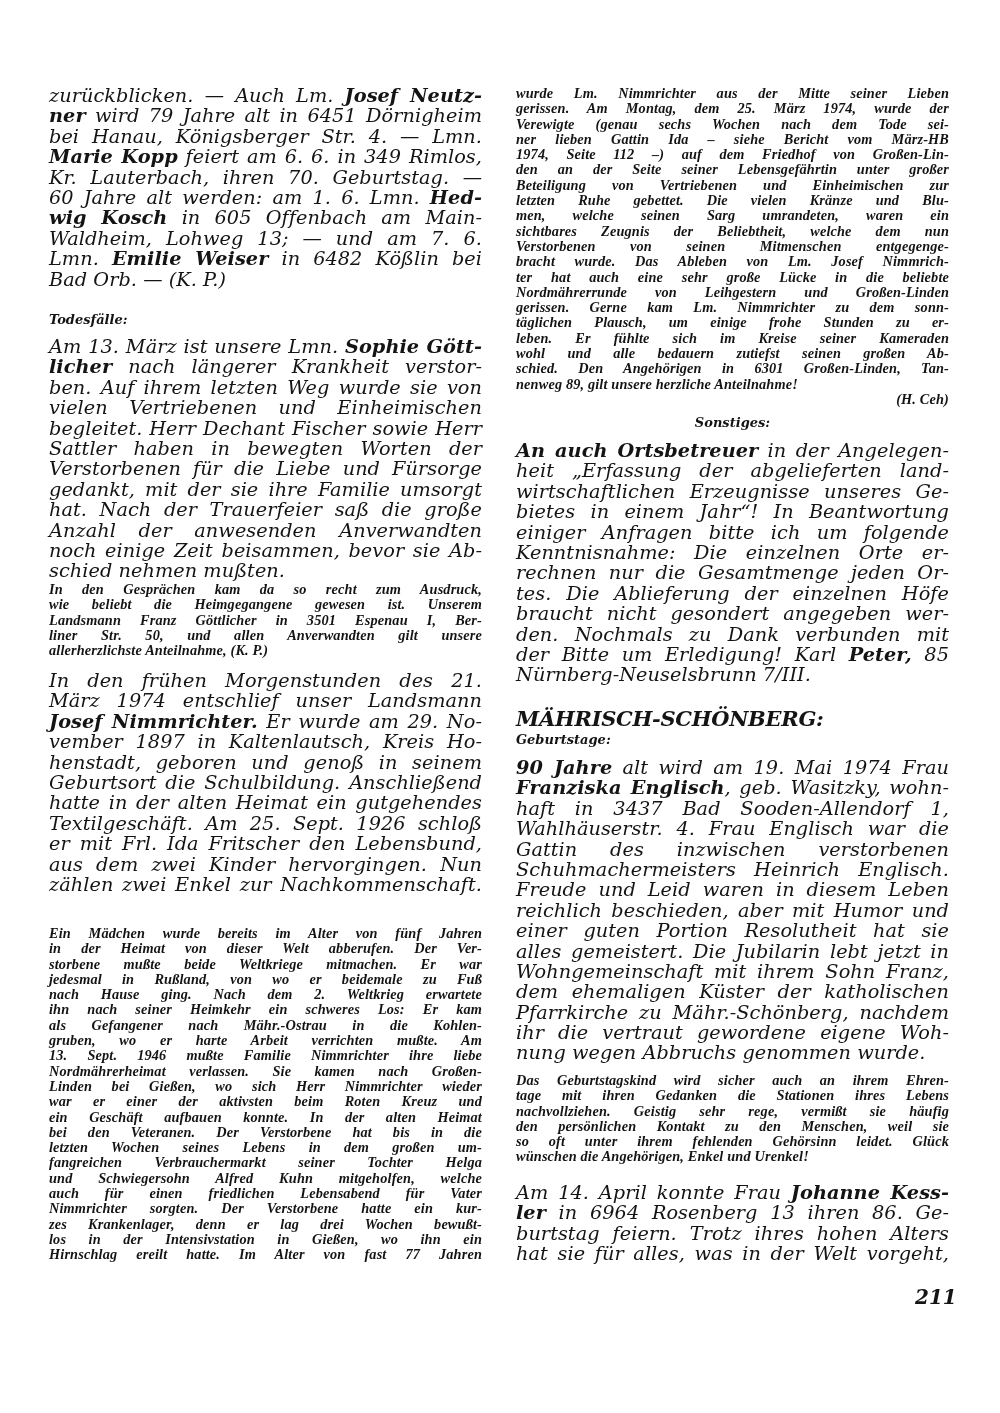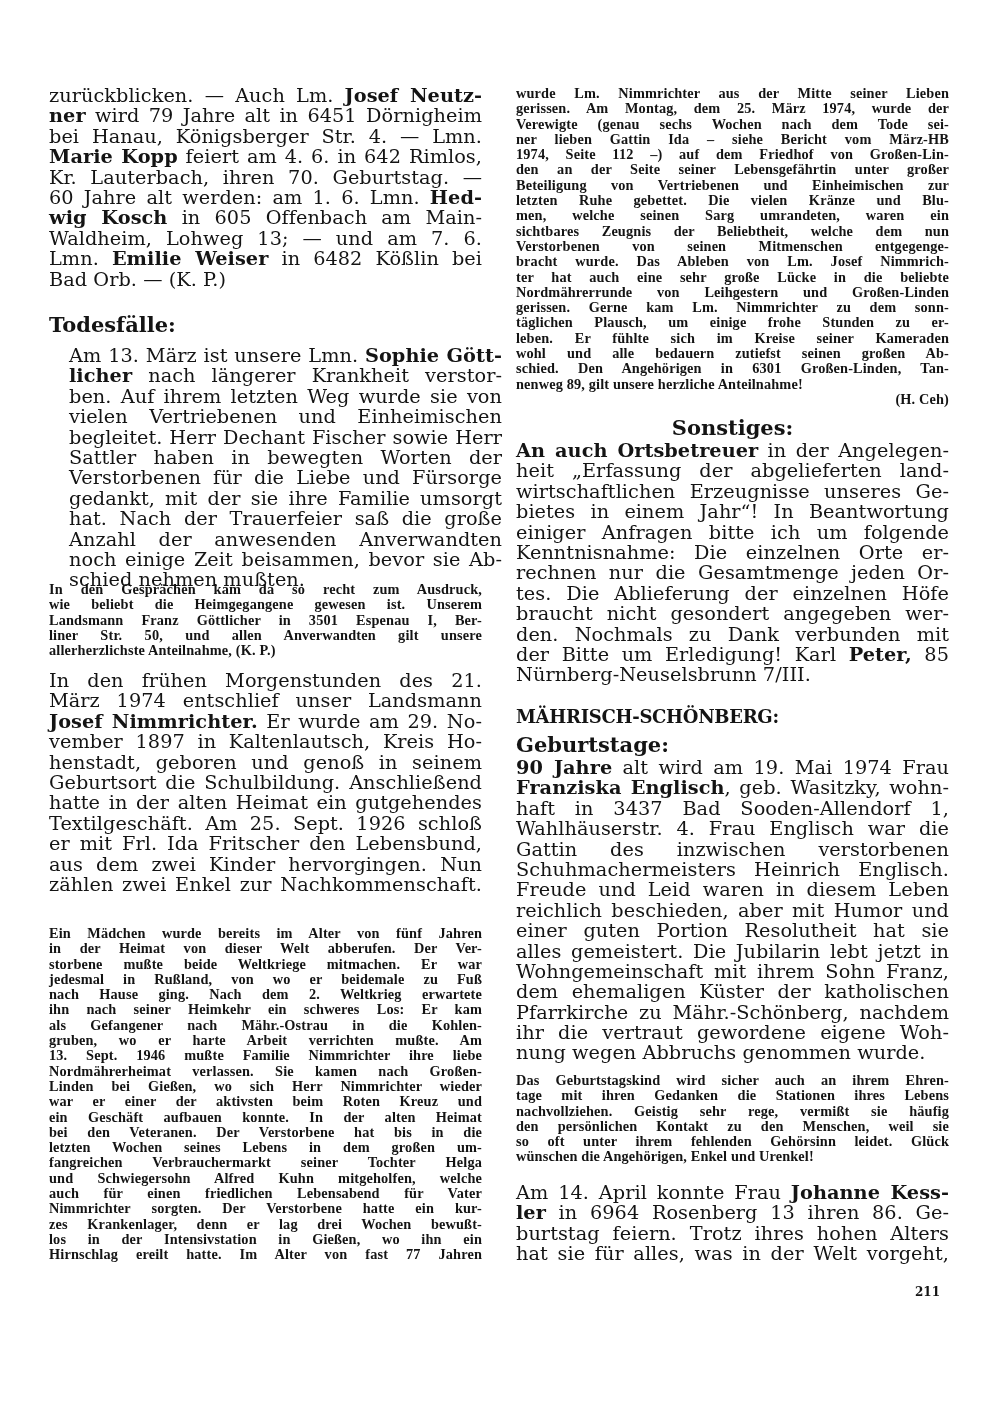--- a/index.html
+++ b/index.html
@@ -1,55 +1,55 @@
 <!DOCTYPE html>
 <html><head>
 <meta charset="utf-8">
 <style>
   html, body { margin: 0; padding: 0; background: #ffffff; }
   body { width: 1000px; height: 1413px; position: relative; overflow: hidden; color: #141414; }
-  .page { position: absolute; left: 0; top: 0; width: 928px; height: 1413px; }
+  .page { position: absolute; left: 0; top: 0; width: 928px; height: 1413px; font-style: italic; }
   .col { position: absolute; top: 0; }
   .col-left { left: 49px; width: 433px; }
   .col-right { left: 516px; width: 433px; }
   .block { position: absolute; left: 0; width: 100%; }
   .line { display: block; white-space: nowrap; text-align: justify; text-align-last: justify; overflow: visible; }
   .line.last { text-align-last: left; }
   .line.right { text-align: left; text-align-last: right; }
   .big { font-family: "DejaVu Serif", serif; font-size: 19.3px; line-height: 20.4px; letter-spacing: 0.05px; }
   .big .line { height: 20.4px; }
   .small { font-family: "Liberation Serif", serif; font-size: 14.3px; line-height: 15.3px; font-weight: 600; letter-spacing: 0.15px; }
   .small .line { height: 15.3px; }
-  .heading { font-family: "DejaVu Serif", serif; font-weight: bold; font-size: 21px; }
-  .region-heading { font-family: "DejaVu Serif", serif; font-weight: bold; font-size: 18px; letter-spacing: -0.3px; }
+  .heading { font-family: "DejaVu Serif", serif; font-weight: bold; font-size: 13px; }
+  .region-heading { font-family: "DejaVu Serif", serif; font-weight: bold; font-size: 21px; letter-spacing: -0.3px; }
   b { font-weight: bold; }
-  .page-number { position: absolute; left: 915px; top: 1285px; font-family: "DejaVu Serif", serif; font-weight: bold; font-size: 12px; }
+  .page-number { position: absolute; left: 915px; top: 1285px; font-family: "DejaVu Serif", serif; font-weight: bold; font-size: 20px; }
 </style>
 </head>
 <body>
 
 <div class="page">
 
   <div class="col col-left">
     <div class="block big" style="top:86px;">
         <span class="line"><span>zurückblicken. — Auch Lm. </span><b>Josef Neutz-</b></span>
         <span class="line"><b>ner</b><span> wird 79 Jahre alt in 6451 Dörnigheim</span></span>
         <span class="line"><span>bei Hanau, Königsberger Str. 4. — Lmn.</span></span>
-        <span class="line"><b>Marie Kopp</b><span> feiert am 4. 6. in 642 Rimlos,</span></span>
+        <span class="line"><b>Marie Kopp</b><span> feiert am 6. 6. in 349 Rimlos,</span></span>
         <span class="line"><span>Kr. Lauterbach, ihren 70. Geburtstag. —</span></span>
         <span class="line"><span>60 Jahre alt werden: am 1. 6. Lmn. </span><b>Hed-</b></span>
         <span class="line"><b>wig Kosch</b><span> in 605 Offenbach am Main-</span></span>
         <span class="line"><span>Waldheim, Lohweg 13; — und am 7. 6.</span></span>
         <span class="line"><span>Lmn. </span><b>Emilie Weiser</b><span> in 6482 Kößlin bei</span></span>
         <span class="line last"><span>Bad Orb. — (K. P.)</span></span>
       </div>
 
     <div class="block heading" style="top:312px;">Todesfälle:</div>
 
-    <div class="block big" style="top:346px;margin-left:20px;">
+    <div class="block big" style="top:337px;">
         <span class="line"><span>Am 13. März ist unsere Lmn. </span><b>Sophie Gött-</b></span>
         <span class="line"><b>licher</b><span> nach längerer Krankheit verstor-</span></span>
         <span class="line"><span>ben. Auf ihrem letzten Weg wurde sie von</span></span>
         <span class="line"><span>vielen Vertriebenen und Einheimischen</span></span>
         <span class="line"><span>begleitet. Herr Dechant Fischer sowie Herr</span></span>
         <span class="line"><span>Sattler haben in bewegten Worten der</span></span>
         <span class="line"><span>Verstorbenen für die Liebe und Fürsorge</span></span>
         <span class="line"><span>gedankt, mit der sie ihre Familie umsorgt</span></span>
         <span class="line"><span>hat. Nach der Trauerfeier saß die große</span></span>
         <span class="line"><span>Anzahl der anwesenden Anverwandten</span></span>

